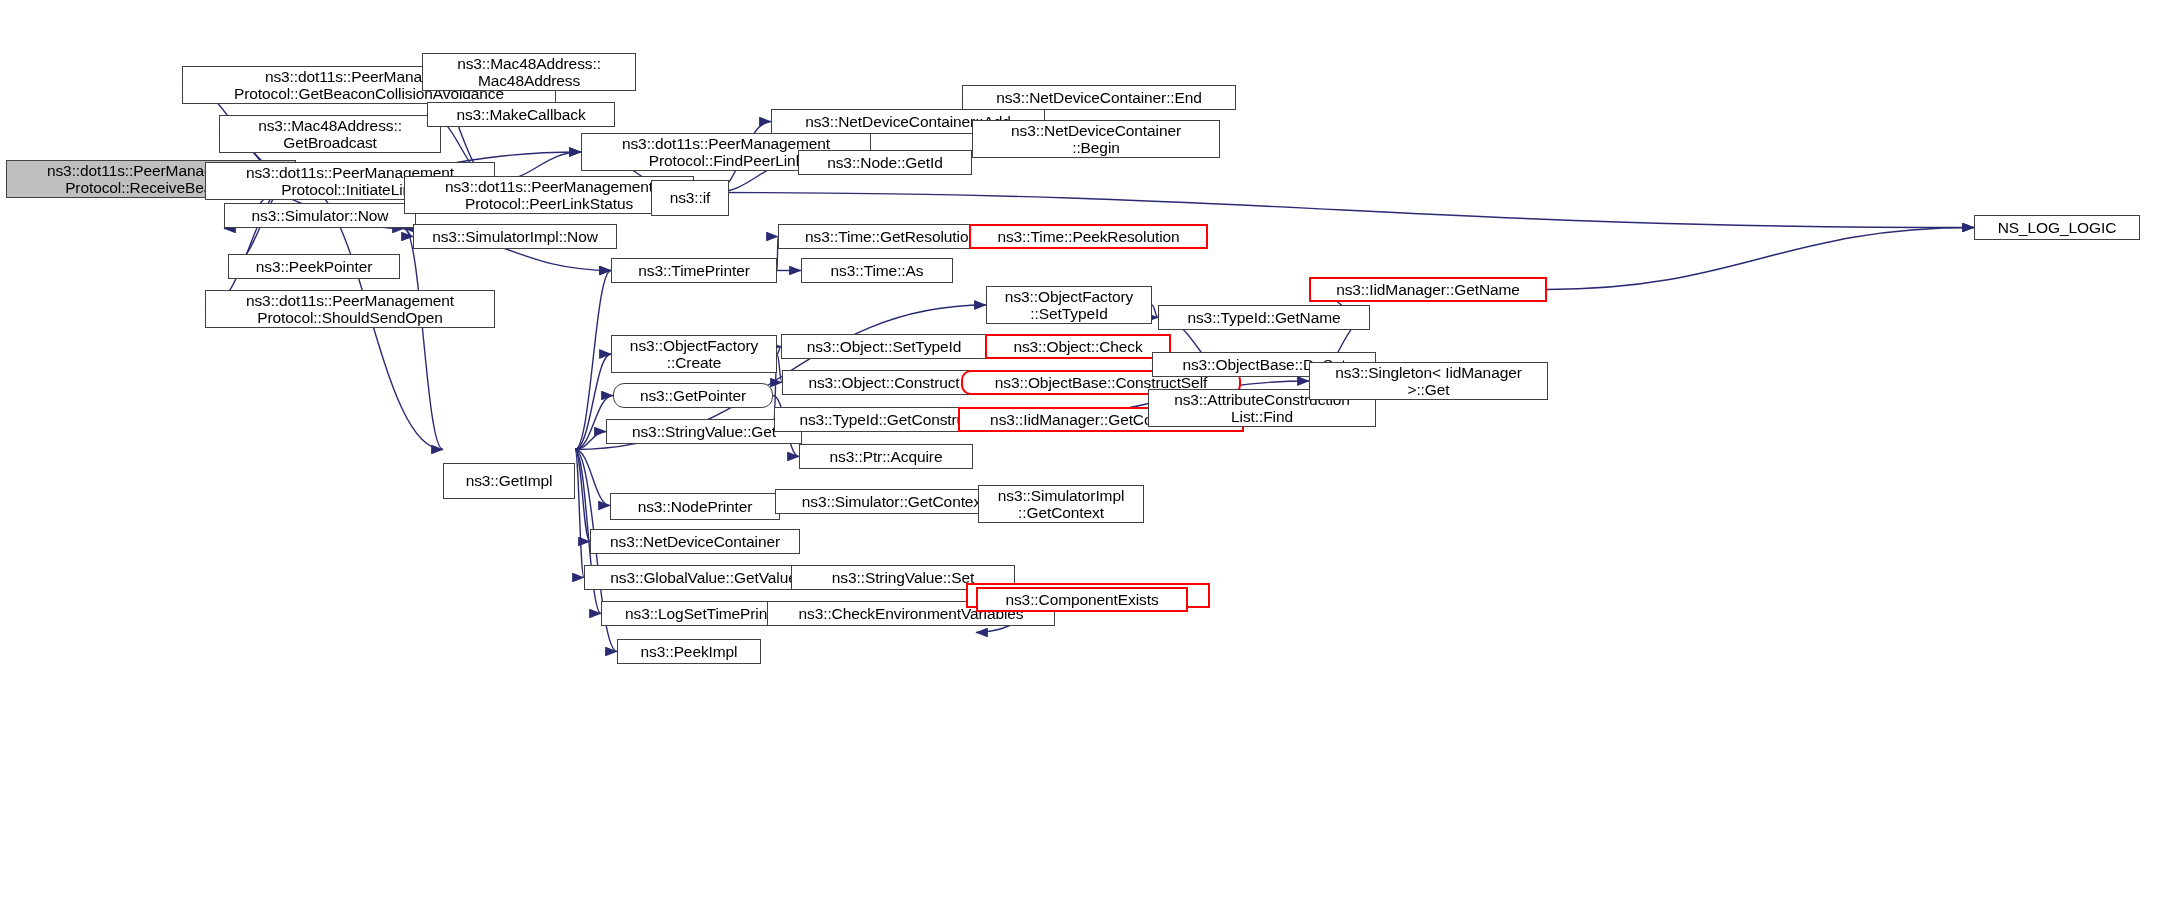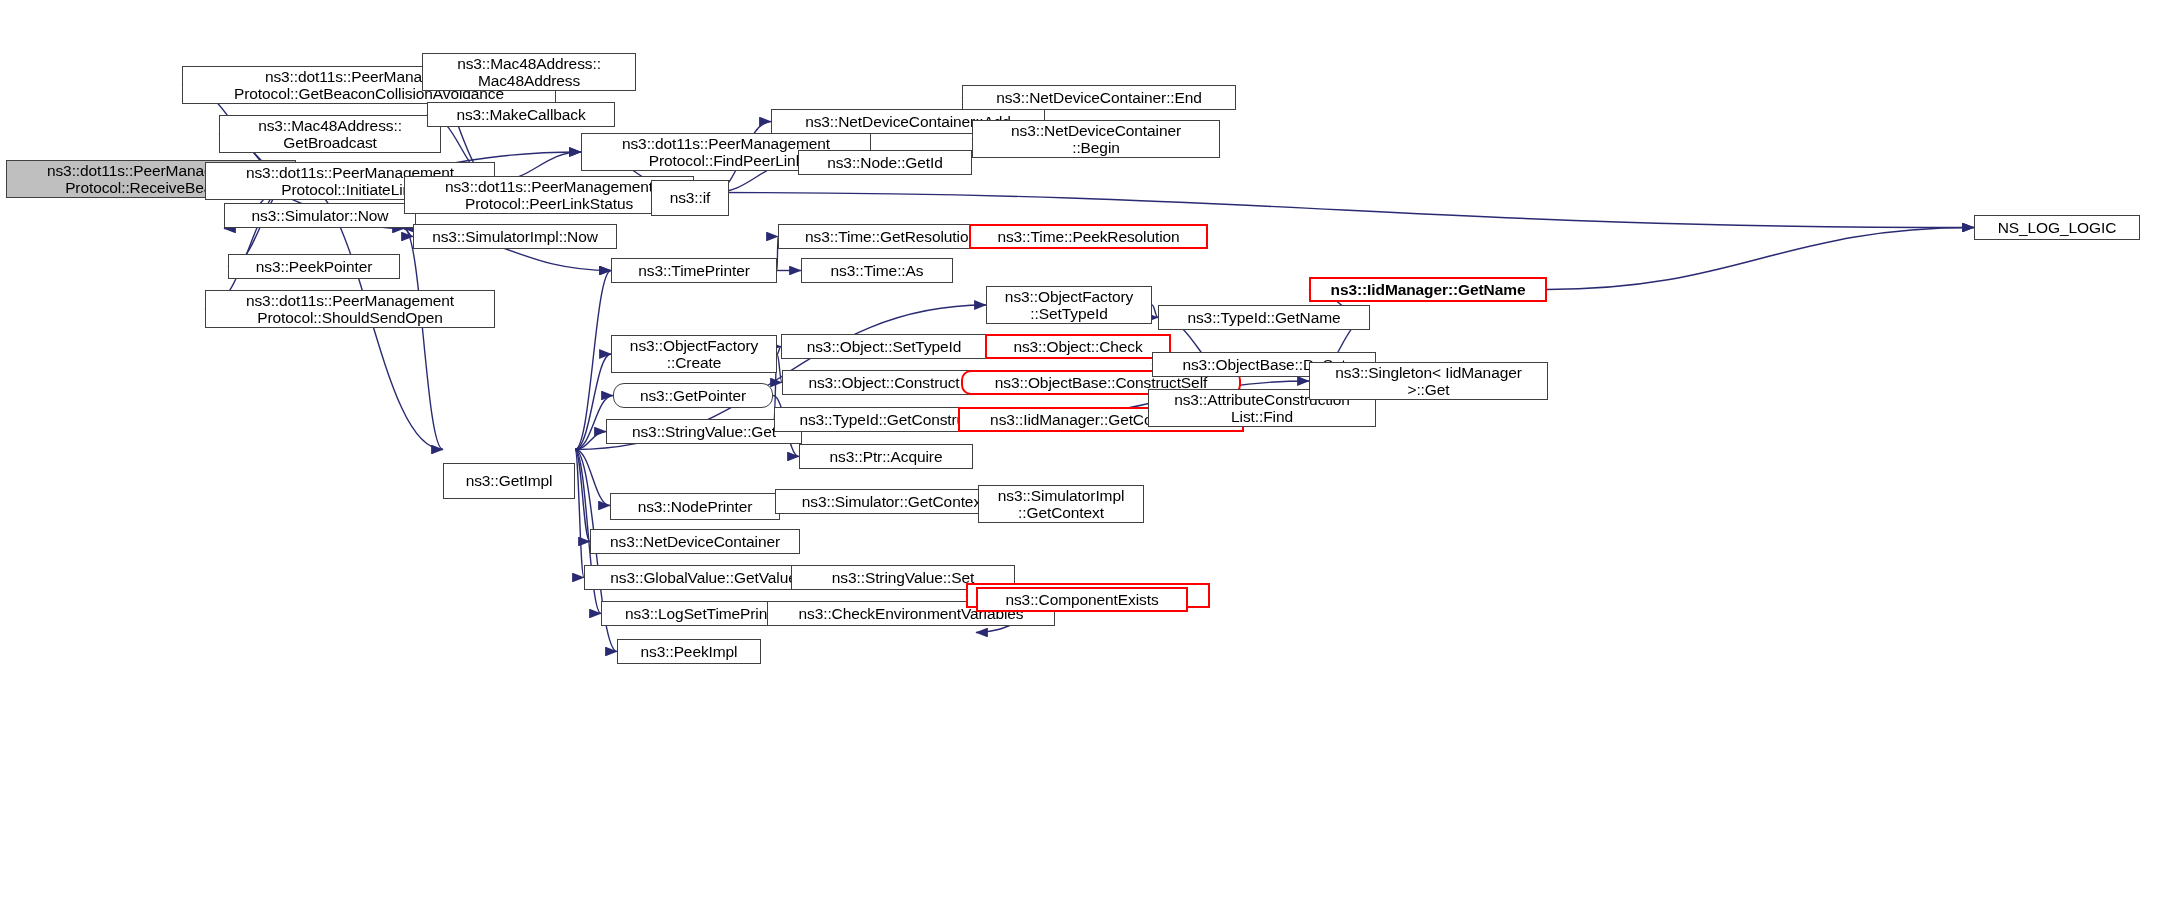--- a/index.html
+++ b/index.html
@@ -172,18 +172,18 @@
       <div class="node red" style="left: 961px; top: 370px; width: 280px; height: 25px; border-radius: 10px;">ns3::ObjectBase::ConstructSelf</div>
       <div class="node red" style="left: 958px; top: 407px; width: 286px; height: 25px;">ns3::IidManager::GetConstructor</div>
       <div class="node" style="left: 978px; top: 485px; width: 166px; height: 38px;">ns3::SimulatorImpl
 ::GetContext</div>
       <div class="node red" style="left: 966px; top: 583px; width: 244px; height: 25px;">ns3::LogComponentPrintList</div>
       <div class="node red" style="left: 976px; top: 587px; width: 212px; height: 25px;">ns3::ComponentExists</div>
       <div class="node" style="left: 1158px; top: 305px; width: 212px; height: 25px;">ns3::TypeId::GetName</div>
       <div class="node" style="left: 1152px; top: 352px; width: 224px; height: 25px;">ns3::ObjectBase::DoSet</div>
       <div class="node" style="left: 1148px; top: 389px; width: 228px; height: 38px;">ns3::AttributeConstruction
 List::Find</div>
-      <div class="node red" style="left: 1309px; top: 277px; width: 238px; height: 25px; font-weight: bold;">ns3::IidManager::GetName</div>
+      <div class="node red" style="left: 1309px; top: 277px; width: 238px; height: 25px;">ns3::IidManager::GetName</div>
       <div class="node" style="left: 1309px; top: 362px; width: 239px; height: 38px;">ns3::Singleton&lt; IidManager
 &gt;::Get</div>
       <div class="node" style="left: 1974px; top: 215px; width: 166px; height: 25px;">NS_LOG_LOGIC</div>
     </div>
 </div>
 
 </body></html>

